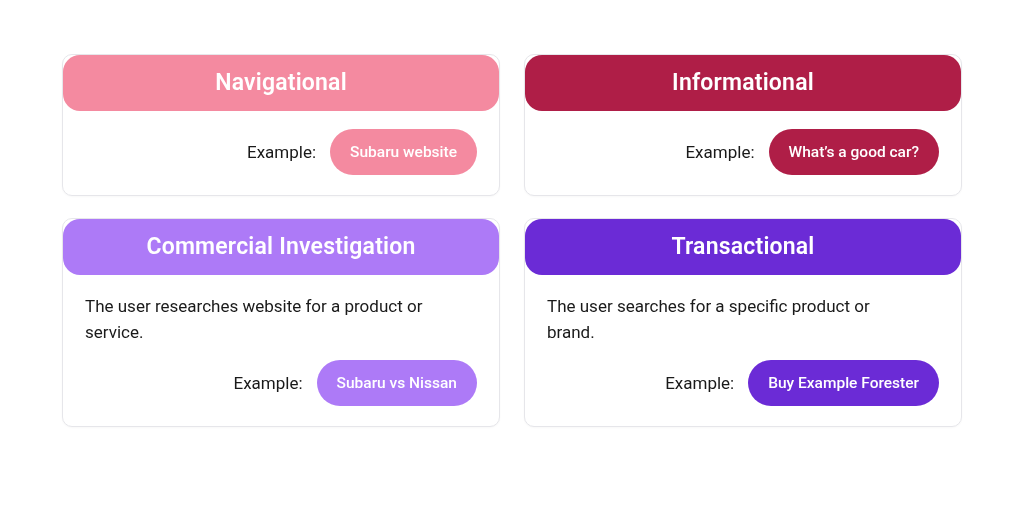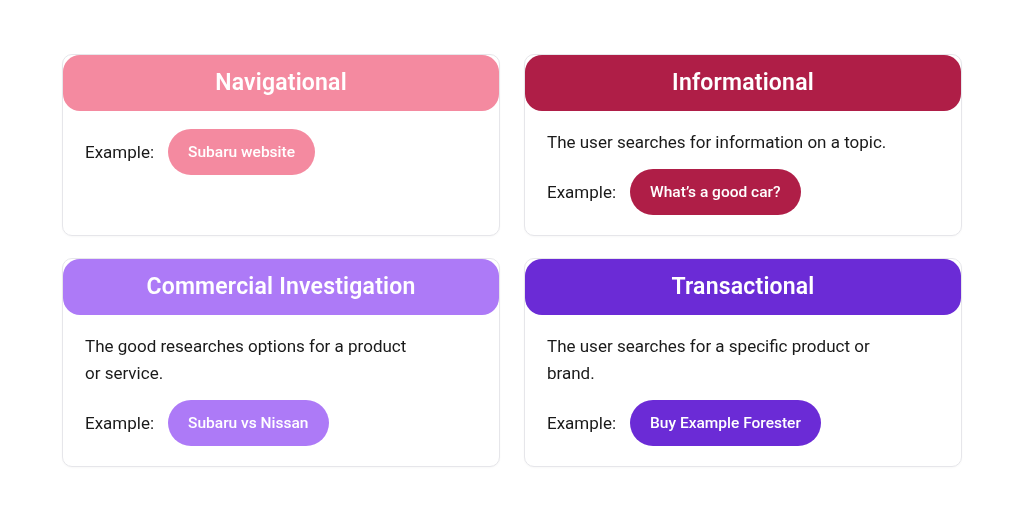--- a/index.html
+++ b/index.html
@@ -39,20 +39,21 @@
     font-size: 17px;
     line-height: 1.55;
     color: #1a1a1a;
     margin-bottom: 14px;
     max-width: 340px;
   }
   .example-row {
     display: flex;
     align-items: center;
     gap: 14px;
+    justify-content: flex-end;
   }
   .example-label {
     font-size: 17px;
     color: #1a1a1a;
   }
   .pill {
     display: inline-flex;
     align-items: center;
     height: 46px;
     padding: 0 20px;
@@ -74,32 +75,31 @@
       <div class="example-row">
         <span class="example-label">Example:</span>
         <span class="pill" style="background:#f48aa0">Subaru website</span>
       </div>
     </div>
   </div>
 
   <div class="card">
     <div class="card-header" style="background:#af1e47">Informational</div>
     <div class="card-body">
-      <p class="desc">The user searches for information on a topic.</p>
       <div class="example-row">
         <span class="example-label">Example:</span>
         <span class="pill" style="background:#af1e47">What’s a good car?</span>
       </div>
     </div>
   </div>
 
   <div class="card">
     <div class="card-header" style="background:#ad7af7">Commercial Investigation</div>
     <div class="card-body">
-      <p class="desc">The good researches options for a product or service.</p>
+      <p class="desc">The user researches website for a product or service.</p>
       <div class="example-row">
         <span class="example-label">Example:</span>
         <span class="pill" style="background:#ad7af7">Subaru vs Nissan</span>
       </div>
     </div>
   </div>
 
   <div class="card">
     <div class="card-header" style="background:#6b2bd6">Transactional</div>
     <div class="card-body">

